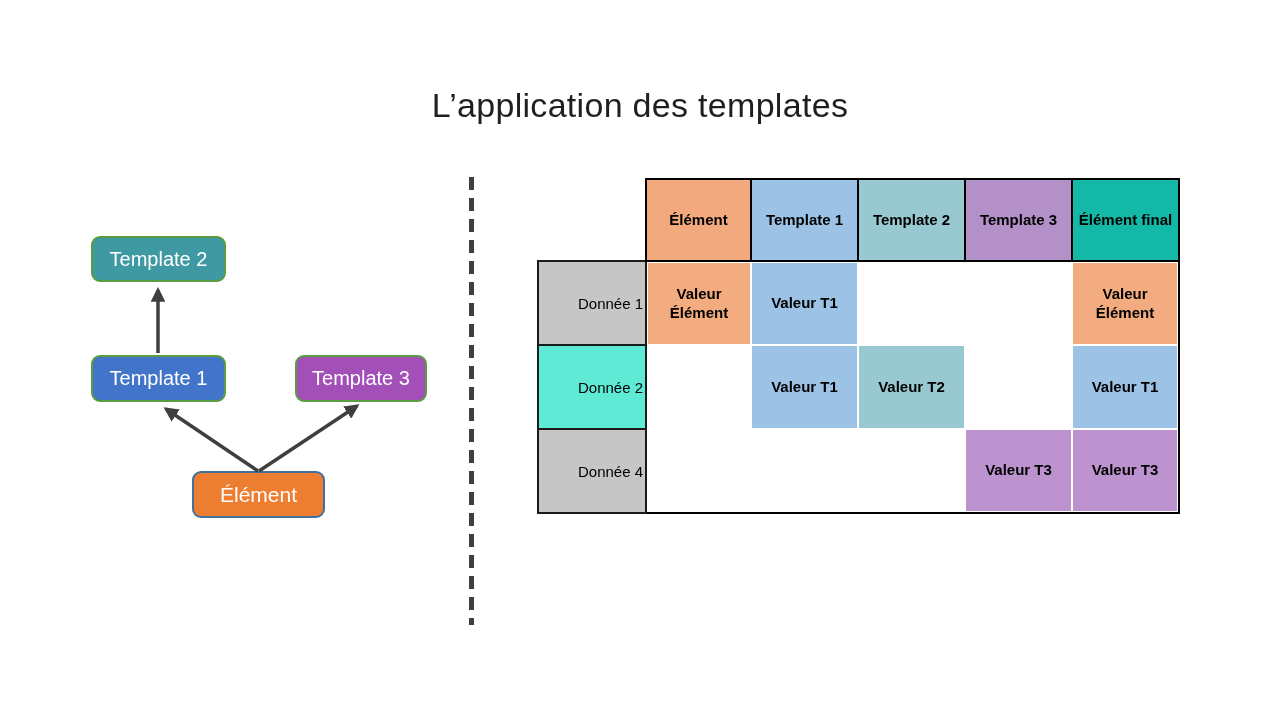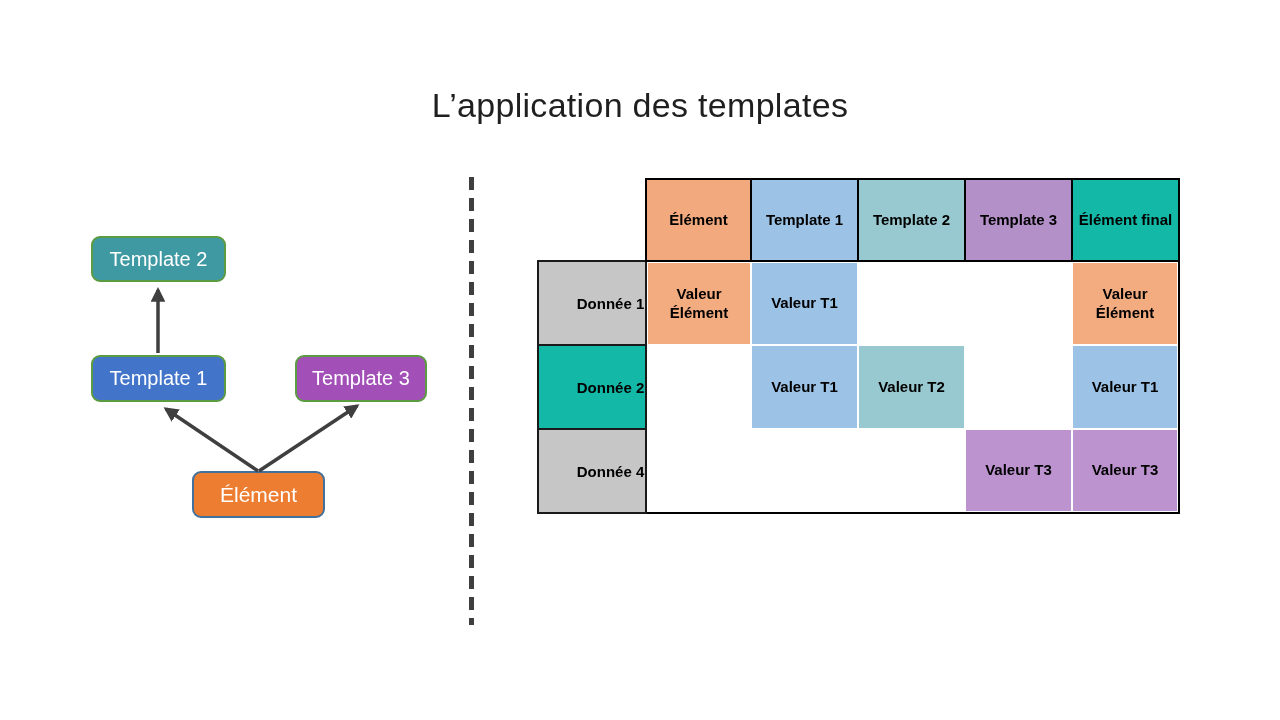--- a/index.html
+++ b/index.html
@@ -27,21 +27,21 @@
 
   
   table.map{position:absolute;left:537px;top:178px;border-collapse:collapse;
             table-layout:fixed;}
   .map tr{height:84px;}
   .map tr:first-child{height:82px;}
   .map td{padding:0;text-align:center;vertical-align:middle;color:#000;
           font-size:15px;overflow:hidden;}
   .map td.corner{border:none;background:#fff;}
   .map td.th{border:2px solid #000;font-weight:bold;line-height:1.2;padding:0 1px;}
-  .map td.rh{border:2px solid #1a1a1a;font-weight:bold;padding-left:37px;}
+  .map td.rh{border:2px solid #1a1a1a;font-weight:normal;padding-left:37px;}
   .map td.cell{border:none;position:relative;}
   .map td.cell:last-child{border-right:2px solid #000;}
   .map tr:last-child td.cell{border-bottom:2px solid #000;}
   .map .block{position:absolute;top:1px;bottom:1px;left:1px;right:1px;
               display:flex;align-items:center;justify-content:center;
               font-weight:bold;line-height:1.25;padding:0 2px;box-sizing:border-box;}
 </style>
 </head>
 <body>
 
@@ -99,21 +99,21 @@
         <td class="cell">
           <div class="block" style="background: rgb(156, 195, 230);">Valeur T1</div>
         </td>
         <td class="cell"></td>
         <td class="cell"></td>
         <td class="cell">
           <div class="block" style="background: rgb(242, 172, 128);">Valeur Élément</div>
         </td>
       </tr>
       <tr>
-        <td class="rh" style="background: #14b8a6;">Donnée 2</td>
+        <td class="rh" style="background: #5eead4;">Donnée 2</td>
         <td class="cell"></td>
         <td class="cell">
           <div class="block" style="background: rgb(156, 195, 230);">Valeur T1</div>
         </td>
         <td class="cell">
           <div class="block" style="background: rgb(152, 201, 208);">Valeur T2</div>
         </td>
         <td class="cell"></td>
         <td class="cell">
           <div class="block" style="background: rgb(156, 195, 230);">Valeur T1</div>

